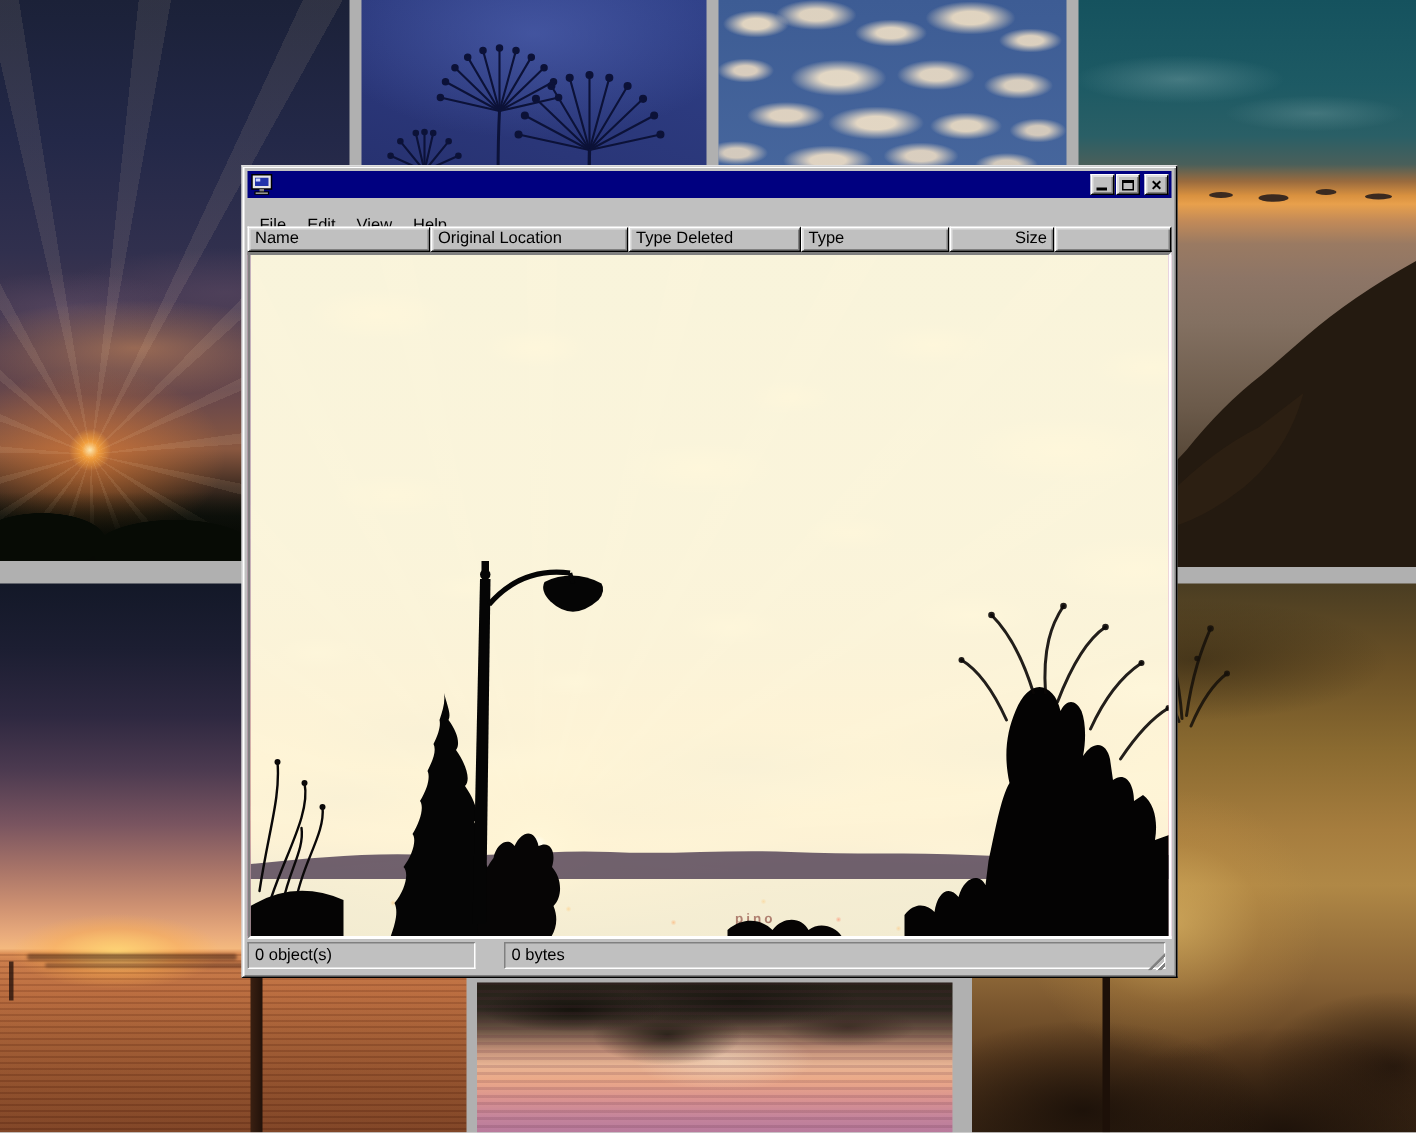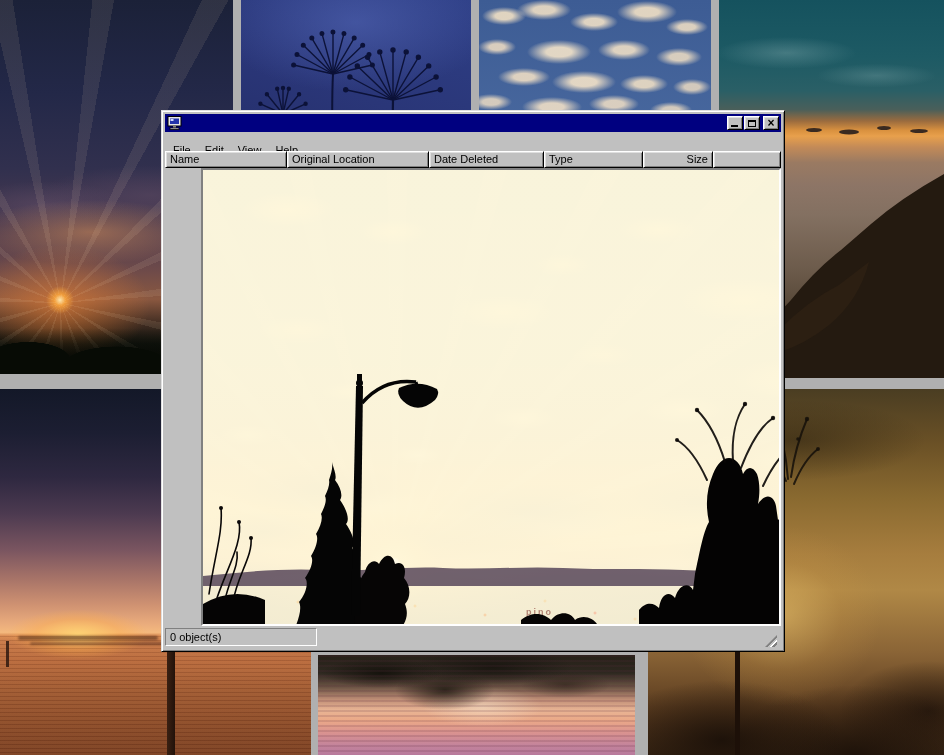--- a/index.html
+++ b/index.html
@@ -112,21 +112,21 @@
   #menubar{height:18px;display:flex;align-items:center;font-size:11px;color:#000;padding-left:1px;flex:0 0 auto;}
   .menu-item{padding:2px 7px 3px 7px;cursor:default;margin-top:16px;}
   .menu-key{text-decoration:underline;}
 
   #headerrow{height:17px;display:flex;flex:0 0 auto;justify-content:flex-end;}
   .hcell{box-sizing:border-box;height:17px;background:#c0c0c0;font-size:11px;color:#000;
     border:1px solid;border-color:#fff #000 #000 #fff;box-shadow:inset 1px 1px 0 #dfdfdf, inset -1px -1px 0 #808080;
     padding:1px 4px 0 4px;overflow:hidden;white-space:nowrap;}
   .hcell.right{text-align:right;}
 
-  #content{flex:1 1 auto;border:2px solid;border-color:#808080 #fff #fff #808080;position:relative;overflow:hidden;background:#f9a8d4;margin-left:36px;}
+  #content{flex:1 1 auto;border:2px solid;border-color:#808080 #fff #fff #808080;position:relative;overflow:hidden;background:#f9a8d4;}
 
   #statusbar{height:20px;flex:0 0 auto;display:flex;gap:19px;padding-top:2px;position:relative;}
   .spanel{box-sizing:border-box;height:18px;border:1px solid;border-color:#808080 #fff #fff #808080;
     font-size:11px;color:#000;padding:2px 4px 0 4px;overflow:hidden;white-space:nowrap;}
   .spanel.p1{width:152px;flex:0 0 auto;}
   .spanel.p2{flex:1 1 auto;margin-right:4px;}
   #grip{position:absolute;right:4px;bottom:1px;width:12px;height:12px;cursor:nwse-resize;
     background:repeating-linear-gradient(135deg, transparent 0 2px, #fff 2px 3px, #808080 3px 5px);
     clip-path:polygon(100% 0, 100% 100%, 0 100%);}
 
@@ -347,22 +347,22 @@
 
     <div id="menubar">
       <span class="menu-item"><span class="menu-key">F</span><span>ile</span></span>
       <span class="menu-item"><span class="menu-key">E</span><span>dit</span></span>
       <span class="menu-item"><span class="menu-key">V</span><span>iew</span></span>
       <span class="menu-item"><span class="menu-key">H</span><span>elp</span></span>
     </div>
 
     <div id="headerrow">
       <div class="hcell" style="width:122px">Name</div>
-      <div class="hcell" style="width:142px">Original Location</div>
-      <div class="hcell" style="width:115px">Date Deleted</div>
+      <div class="hcell" style="width:132px">Original Location</div>
+      <div class="hcell" style="width:115px">Type Deleted</div>
       <div class="hcell" style="width:99px">Type</div>
       <div class="hcell right" style="width:70px">Size</div>
       <div class="hcell" style="flex:1 1 auto"></div>
     </div>
 
     <div id="content">
       <div id="scene">
         <div class="rays"></div>
         <div class="clouds-high"></div>
         <div class="clouds-mid"></div>
@@ -418,17 +418,18 @@
             <circle cx="594" cy="272" r="2"></circle>
               <circle cx="474" cy="270" r="2"></circle>
               <circle cx="612" cy="302" r="2"></circle>
           </g>
         </svg>
       </div>
     </div>
 
     <div id="statusbar">
       <div class="spanel p1">0 object(s)</div>
+      <div class="spanel p2">0 bytes</div>
       <div id="grip"></div>
     </div>
 
   </div>
 </div>
 
 </body></html>

